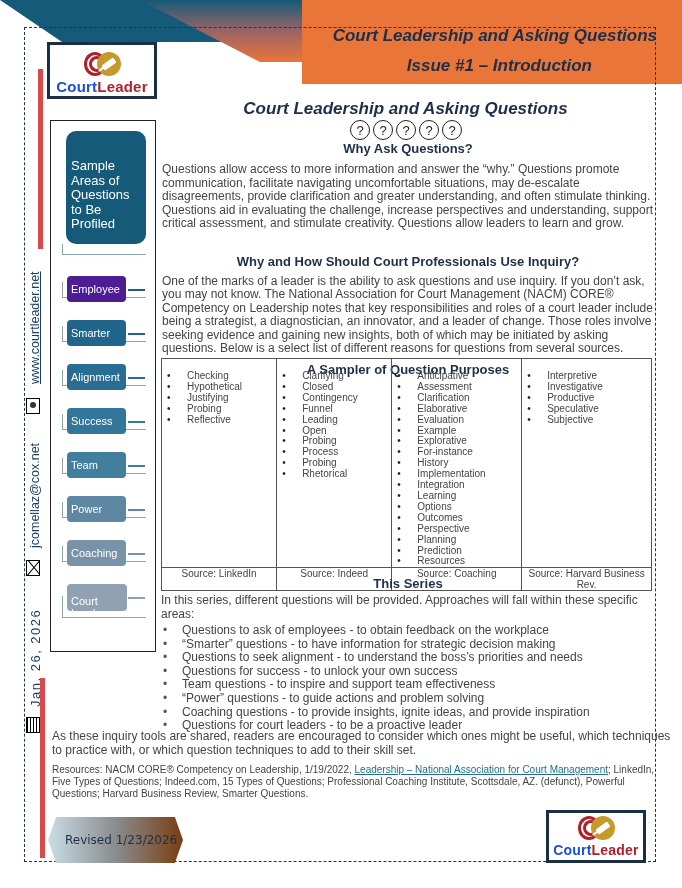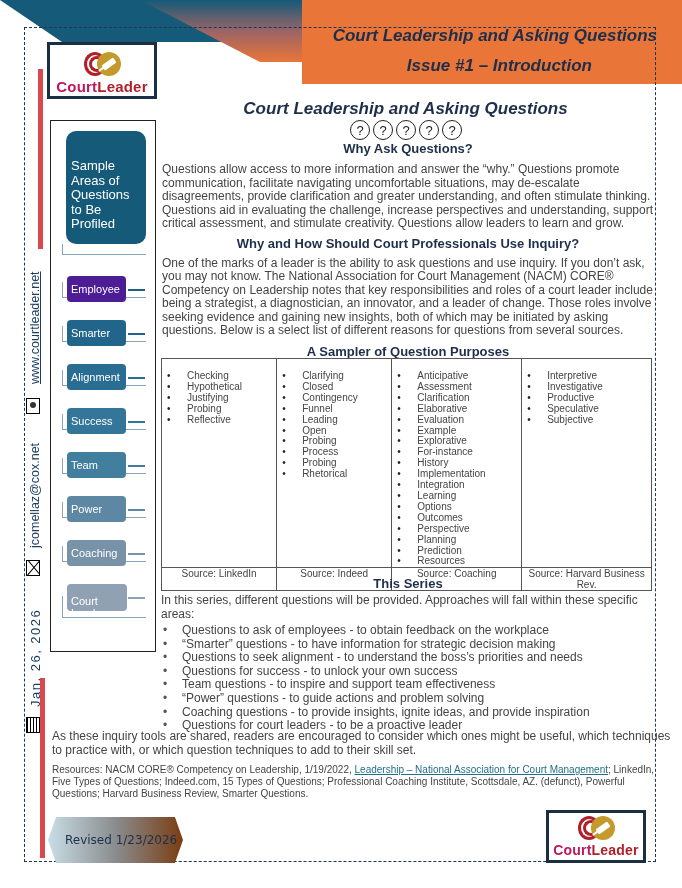--- a/index.html
+++ b/index.html
@@ -58,21 +58,21 @@
   .logo .gavel {
     position: absolute; left: 20px; top: 11px; width: 14px; height: 6px; background: #fff;
     transform: rotate(-35deg); border-radius: 1px;
   }
   .logo .handle {
     position: absolute; left: 16px; top: 17px; width: 10px; height: 2px; background: #fff;
     transform: rotate(-35deg);
   }
   .logo .word { font-weight: bold; font-size: 15px; line-height: 17px; padding-bottom: 1px; letter-spacing: 0.2px; }
   .logo-bottom .word { font-size: 14px; }
-  .word .c1 { color: #be185d; }
+  .word .c1 { color: #1d4ed8; }
   .word .c2 { color: #b11f2a; }
 
   
   .red-bar-top { position: absolute; left: 38px; top: 69px; width: 5px; height: 180px; background: #d9494b; }
   .red-bar-bottom { position: absolute; left: 40px; top: 678px; width: 5px; height: 180px; background: #d9494b; }
 
   
   .vert {
     position: absolute; transform-origin: left top; transform: rotate(-90deg);
     white-space: nowrap; font-size: 12.5px; color: #1c3e63;
@@ -220,21 +220,21 @@
   <div class="title-main">Court Leadership and Asking Questions</div>
   <div class="qmarks">
     <span class="qmark">?</span>
     <span class="qmark">?</span>
     <span class="qmark">?</span>
     <span class="qmark">?</span>
     <span class="qmark">?</span>
   </div>
   <div class="h2" style="margin-top:1px;height:18px;">Why Ask Questions?</div>
   <p class="p" style="margin-top:4px;">Questions allow access to more information and answer the “why.” Questions promote communication, facilitate navigating uncomfortable situations, may de-escalate disagreements, provide clarification and greater understanding, and often stimulate thinking. Questions aid in evaluating the challenge, increase perspectives and understanding, support critical assessment, and stimulate creativity. Questions allow leaders to learn and grow.</p>
-  <div class="h2" style="margin-top:5px;height:17px;">Why and How Should Court Professionals Use Inquiry?</div>
+  <div class="h2" style="margin-top:23px;height:17px;">Why and How Should Court Professionals Use Inquiry?</div>
   <p class="p" style="margin-top:4px;">One of the marks of a leader is the ability to ask questions and use inquiry. If you don’t ask, you may not know. The National Association for Court Management (NACM) CORE® Competency on Leadership notes that key responsibilities and roles of a court leader include being a strategist, a diagnostician, an innovator, and a leader of change. Those roles involve seeking evidence and gaining new insights, both of which may be initiated by asking questions. Below is a select list of different reasons for questions from several sources.</p>
   <div class="sampler-title">A Sampler of Question Purposes</div>
 </div>
 
 <table class="sampler">
   <tbody>
       <tr>
     <td style="width:23.5%;height:195px;">
       <ul class="bl">
         <li>Checking</li>

